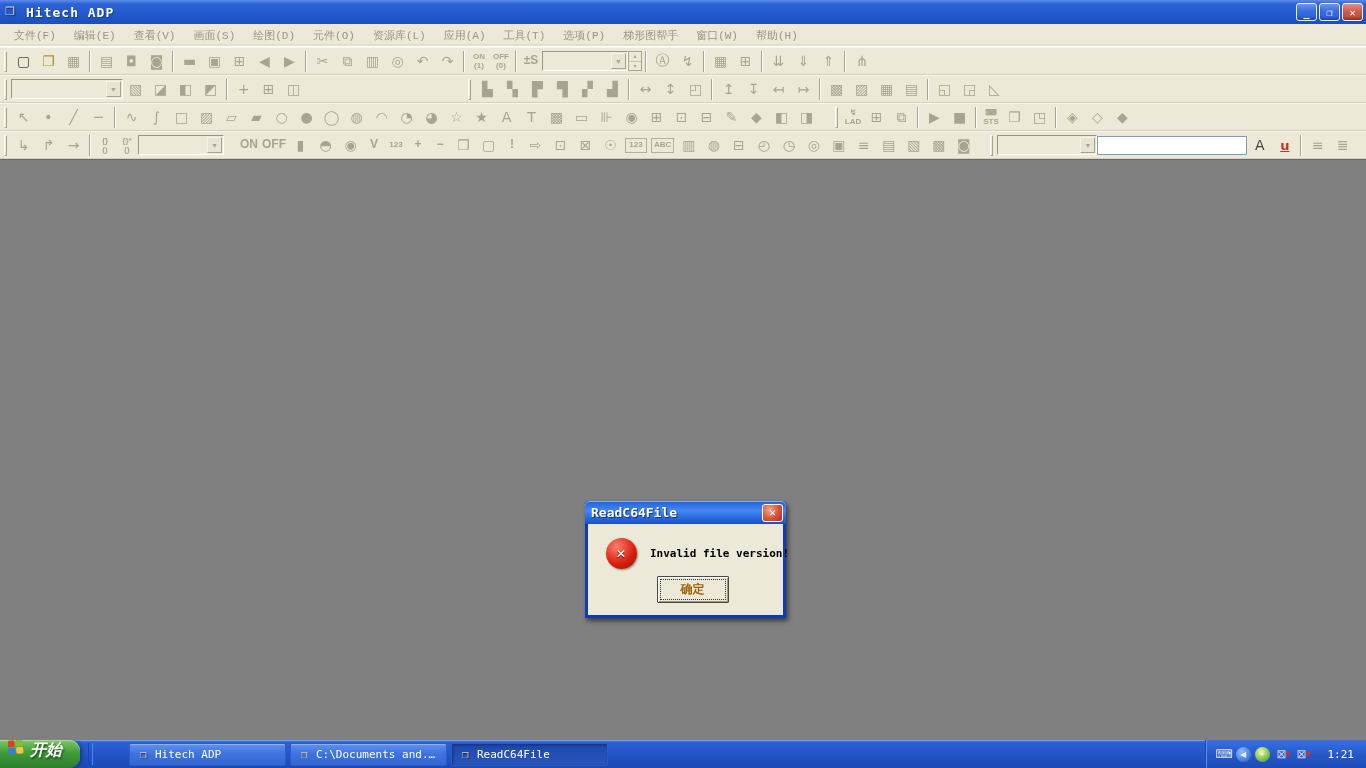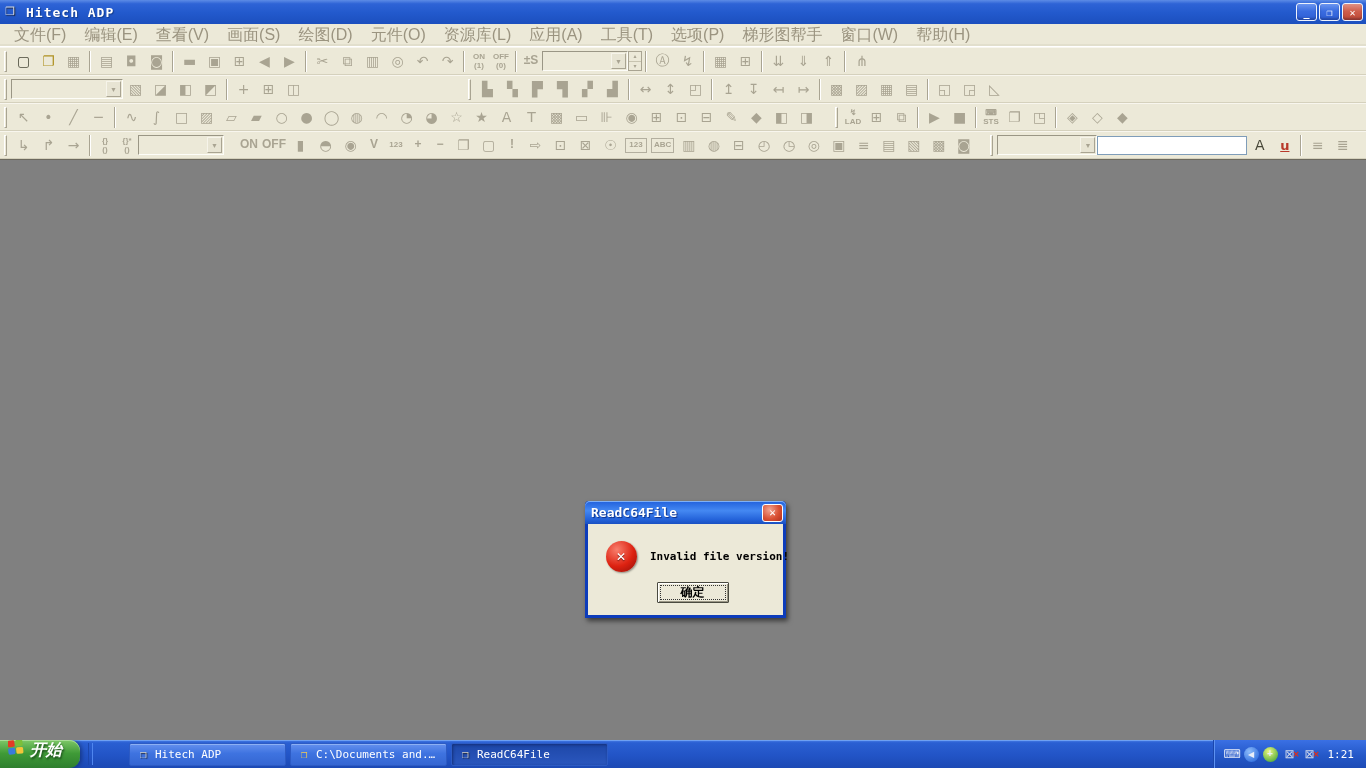--- a/index.html
+++ b/index.html
@@ -15,21 +15,21 @@
     text-shadow:1px 1px 1px #123a8a; }
   .win-btns { margin-left:auto; display:flex; gap:2px; }
   .wb { width:21px; height:18px; border:1px solid #eef2fc; border-radius:3px; color:#fff;
     background:linear-gradient(180deg,#6b95f0 0%,#3a6ce0 45%,#2e5ed4 100%);
     font:bold 10px/15px var(--pix); text-align:center; box-shadow:inset 0 -2px 2px rgba(0,0,30,.25); }
   .wb.close { background:linear-gradient(180deg,#e09184 0%,#cf5e4c 45%,#bc4836 100%); }
 
   
   .menubar { height:23px; flex:0 0 23px; background:#ece9d8; display:flex; align-items:center;
     padding-left:5px; border-bottom:1px solid #fff; box-shadow:inset 0 -2px 0 #e2dfcd; }
-  .menu-item { font-size:16px; color:#9b9480; padding:0 9px; white-space:nowrap; }
+  .menu-item { font-size:11px; color:#9b9480; padding:0 9px; white-space:nowrap;font-family:Liberation Mono, monospace; }
 
   
   .tb-row { height:28px; flex:0 0 28px; background:#ece9d8; display:flex; align-items:center;
     border-top:1px solid #f8f6ee; border-bottom:1px solid #d5d1bd; overflow:hidden; padding-left:2px; }
   .tb-handle { width:3px; height:21px; margin:0 4px 0 2px; border:1px solid;
     border-color:#fff #a9a492 #a9a492 #fff; flex:0 0 3px; }
   .tb-sep { width:2px; height:21px; margin:0 3px; border-left:1px solid #a9a492;
     border-right:1px solid #fff; flex:0 0 2px; }
   .tb-gap { height:100%; flex:0 0 auto; }
   .tb-btn { flex:0 0 25px; width:25px; height:23px; border:none; background:transparent;
@@ -70,23 +70,23 @@
   .dlg-close { width:21px; height:18px; border:1px solid #fff; border-radius:3px; color:#fff;
     background:radial-gradient(circle at 35% 30%, #f2a491 0%, #da5134 55%, #b12f1d 100%);
     font:bold 11px/15px var(--pix); text-align:center; padding:0; }
   .dlg-body { display:grid; grid-template-columns:50px 1fr; grid-template-rows:1fr auto;
     height:91px; padding:6px 8px 12px; align-items:center; }
   .err-ico { width:31px; height:31px; border-radius:50%; justify-self:center;
     background:radial-gradient(circle at 35% 28%, #f87f6d 0%, #dd2211 55%, #8f0d08 100%);
     box-shadow:1px 1px 2px rgba(0,0,0,.4); display:flex; align-items:center; justify-content:center; }
   .err-ico span { color:#fff; font:bold 15px var(--pix); text-shadow:0 1px 1px #6d0a05; }
   .dlg-msg { color:#000; font:bold 11px var(--pix); padding-left:4px; white-space:nowrap; }
-  .dlg-ok { grid-column:1 / 3; justify-self:center; width:72px; height:21px; background:#ece9d8;
+  .dlg-ok { grid-column:1 / 3; justify-self:center; width:72px; height:27px; background:#ece9d8;
     border:1px solid #4a4a40; border-radius:1px; font:bold 12px "Liberation Sans", sans-serif;
-    color:#000000; box-shadow:inset 1px 1px 0 #fff, inset -1px -1px 0 #9a9685;
+    color:#a16207; box-shadow:inset 1px 1px 0 #fff, inset -1px -1px 0 #9a9685;
     outline:1px dotted #333; outline-offset:-4px; }
 
   
   .taskbar { height:28px; flex:0 0 28px; display:flex; align-items:center;
     background:linear-gradient(180deg,#4a80e8 0%,#2a5fd2 10%,#2254c6 55%,#1c49b4 100%);
     box-shadow:inset 0 1px 0 #6ea0f2; }
   .start { height:28px; flex:0 0 auto; border:none; border-radius:0 11px 11px 0; cursor:pointer;
     background:linear-gradient(180deg,#7ec868 0%,#3f9a37 48%,#2e7f2e 100%);
     display:flex; align-items:flex-start; gap:6px; padding:0 18px 0 8px;
     box-shadow:inset 0 1px 0 #a8dd96, 2px 0 4px rgba(0,0,20,.35); }
@@ -110,21 +110,21 @@
     background:linear-gradient(180deg,#3a70e4 0%,#2458c8 55%,#1d4bb6 100%); }
   .tray-ico { width:16px; height:16px; font-size:12px; line-height:16px; text-align:center;
     color:#e9eef9; position:relative; }
   .tray-ico.circle-blue { background:radial-gradient(circle at 35% 30%, #8cbcfa, #1d5dd8);
     border-radius:50%; width:15px; height:15px; font-size:8px; line-height:15px; }
   .tray-ico.circle-green { background:radial-gradient(circle at 40% 30%, #eef87f, #2f9a2f);
     border-radius:50%; width:15px; height:15px; font-weight:bold; font-size:10px; line-height:14px; }
   .tray-ico.net { color:#cfd8ea; }
   .tray-ico.net::after { content:"✕"; position:absolute; right:-2px; bottom:-1px; color:#e23018;
     font-size:8px; font-weight:bold; }
-  .clock { color:#fff; font:11px var(--pix); margin-left:6px; }
+  .clock { color:#fff; font:11px var(--pix); margin-left:14px; }
 </style>
 </head>
 <body>
 
 <div class="titlebar">
   <span class="app-ico">❒</span>
   <span class="win-title">Hitech ADP</span>
   <span class="win-btns">
     <button class="wb">_</button>
     <button class="wb">❐</button>

